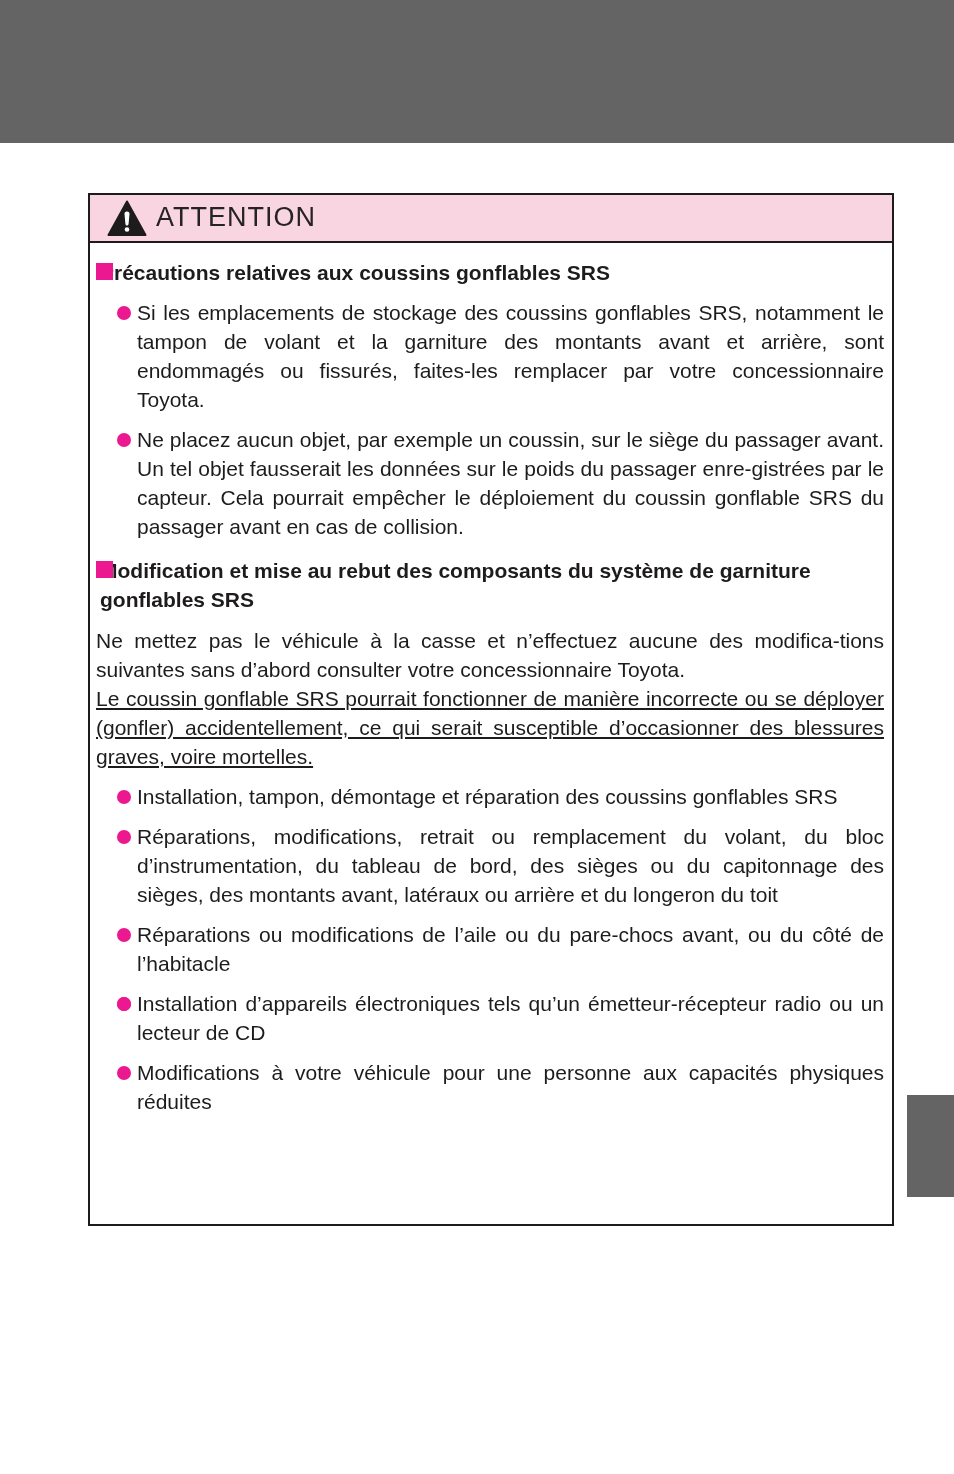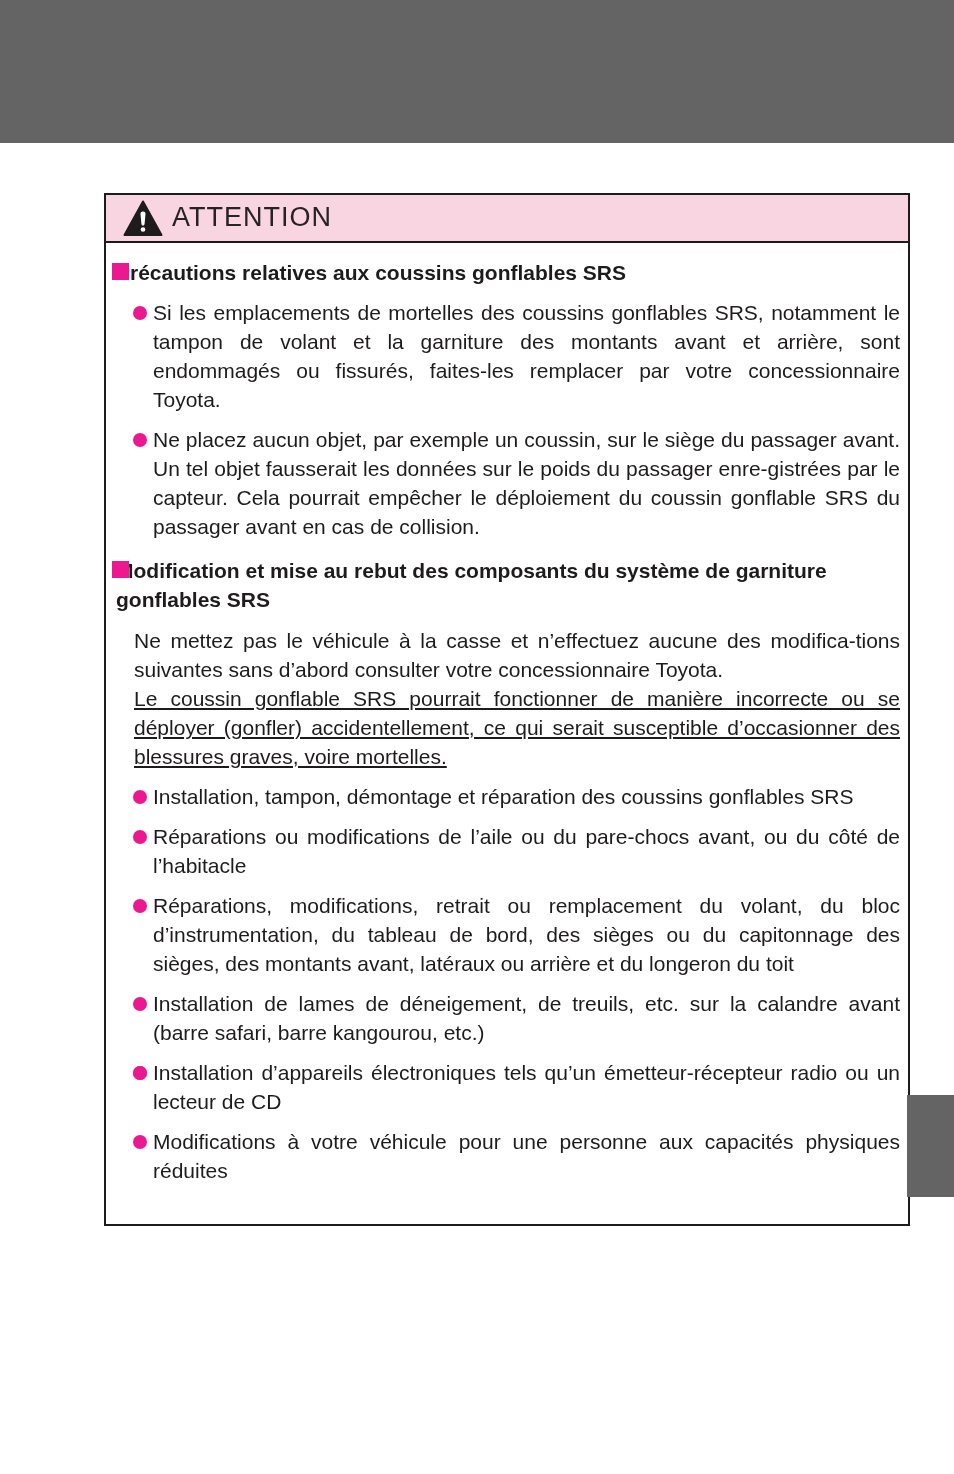--- a/index.html
+++ b/index.html
@@ -19,21 +19,21 @@
     background: #646464;
   }
   .side-tab {
     position: absolute;
     left: 907px; top: 1095px;
     width: 47px; height: 102px;
     background: #646464;
   }
   .warning-box {
     position: absolute;
-    left: 104px; top: 193px;
+    left: 88px; top: 193px;
     width: 806px; height: 1033px;
     border: 2px solid #1e1b1c;
     background: #ffffff;
     box-sizing: border-box;
     overflow: hidden;
   }
   .warning-header {
     height: 46px;
     background: #f9d5e2;
     border-bottom: 2px solid #1e1b1c;
@@ -82,21 +82,20 @@
   }
   .bullet .dot {
     position: absolute;
     left: 0; top: 8px;
     width: 14px; height: 14px;
     border-radius: 50%;
     background: #ec188f;
   }
   .para {
     margin-top: 12px;
-    margin-left: 22px;
     font-size: 21px;
     line-height: 29px;
     text-align: justify;
   }
   .para + .para { margin-top: 0; text-decoration: underline; }
 </style>
 </head>
 <body>
 
 <div class="page">
@@ -119,21 +118,21 @@
     <div class="content">
 
       <div class="shead">
         <span class="sq"></span>
         <span>Précautions relatives aux coussins gonflables SRS</span>
       </div>
 
       <div class="indent">
         <div class="bullet">
           <span class="dot"></span>
-          <span>Si les emplacements de mortelles des coussins gonflables SRS, notamment le tampon de volant et la garniture des montants avant et arrière, sont endommagés ou fissurés, faites-les remplacer par votre concessionnaire Toyota.</span>
+          <span>Si les emplacements de stockage des coussins gonflables SRS, notamment le tampon de volant et la garniture des montants avant et arrière, sont endommagés ou fissurés, faites-les remplacer par votre concessionnaire Toyota.</span>
         </div>
         <div class="bullet">
           <span class="dot"></span>
           <span>Ne placez aucun objet, par exemple un coussin, sur le siège du passager avant. Un tel objet fausserait les données sur le poids du passager enre-gistrées par le capteur. Cela pourrait empêcher le déploiement du coussin gonflable SRS du passager avant en cas de collision.</span>
         </div>
       </div>
 
       <div class="shead">
         <span class="sq"></span>
         <span>Modification et mise au rebut des composants du système de garniture gonflables SRS</span>
@@ -142,29 +141,25 @@
       <div class="para">Ne mettez pas le véhicule à la casse et n’effectuez aucune des modifica-tions suivantes sans d’abord consulter votre concessionnaire Toyota.</div>
       <div class="para">Le coussin gonflable SRS pourrait fonctionner de manière incorrecte ou se déployer (gonfler) accidentellement, ce qui serait susceptible d’occasionner des blessures graves, voire mortelles.</div>
 
       <div class="indent">
         <div class="bullet">
           <span class="dot"></span>
           <span>Installation, tampon, démontage et réparation des coussins gonflables SRS</span>
         </div>
         <div class="bullet">
           <span class="dot"></span>
-          <span>Réparations ou modifications de l’aile ou du pare-chocs avant, ou du côté de l’habitacle</span>
-        </div>
-        <div class="bullet">
-          <span class="dot"></span>
           <span>Réparations, modifications, retrait ou remplacement du volant, du bloc d’instrumentation, du tableau de bord, des sièges ou du capitonnage des sièges, des montants avant, latéraux ou arrière et du longeron du toit</span>
         </div>
         <div class="bullet">
           <span class="dot"></span>
-          <span>Installation de lames de déneigement, de treuils, etc. sur la calandre avant (barre safari, barre kangourou, etc.)</span>
+          <span>Réparations ou modifications de l’aile ou du pare-chocs avant, ou du côté de l’habitacle</span>
         </div>
         <div class="bullet">
           <span class="dot"></span>
         </div>
         <div class="bullet">
           <span class="dot"></span>
           <span>Installation d’appareils électroniques tels qu’un émetteur-récepteur radio ou un lecteur de CD</span>
         </div>
         <div class="bullet">
           <span class="dot"></span>

